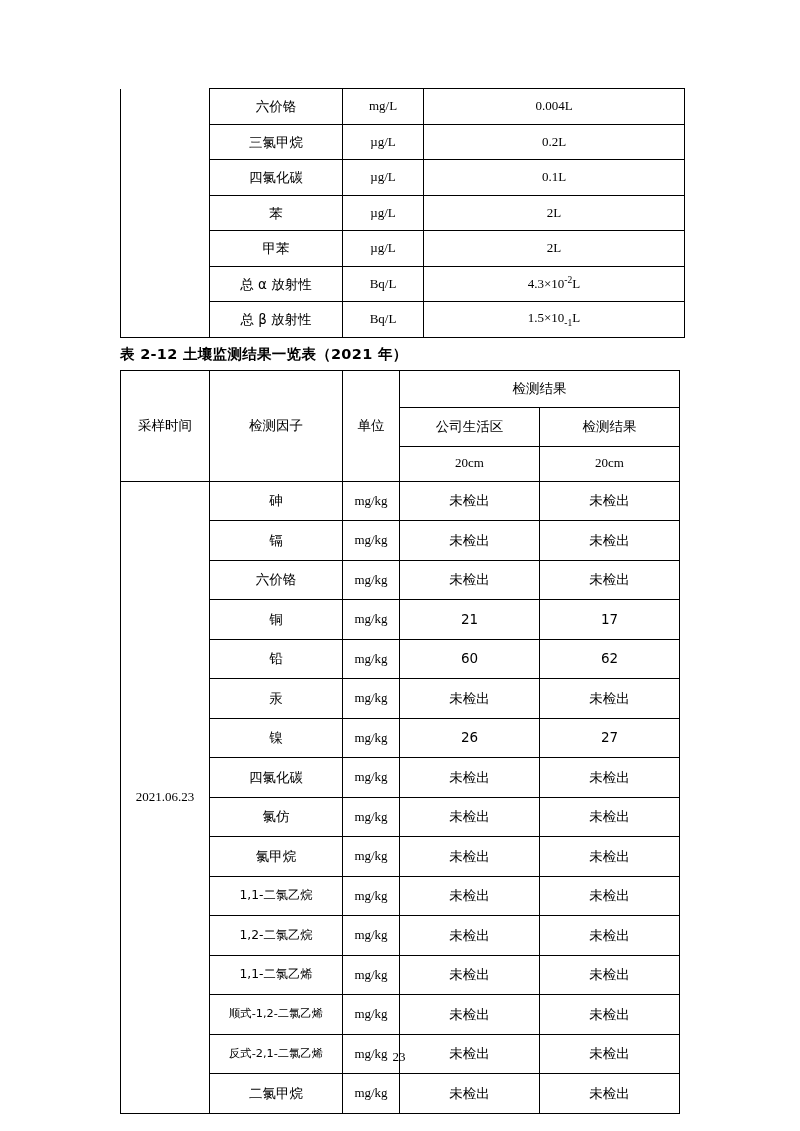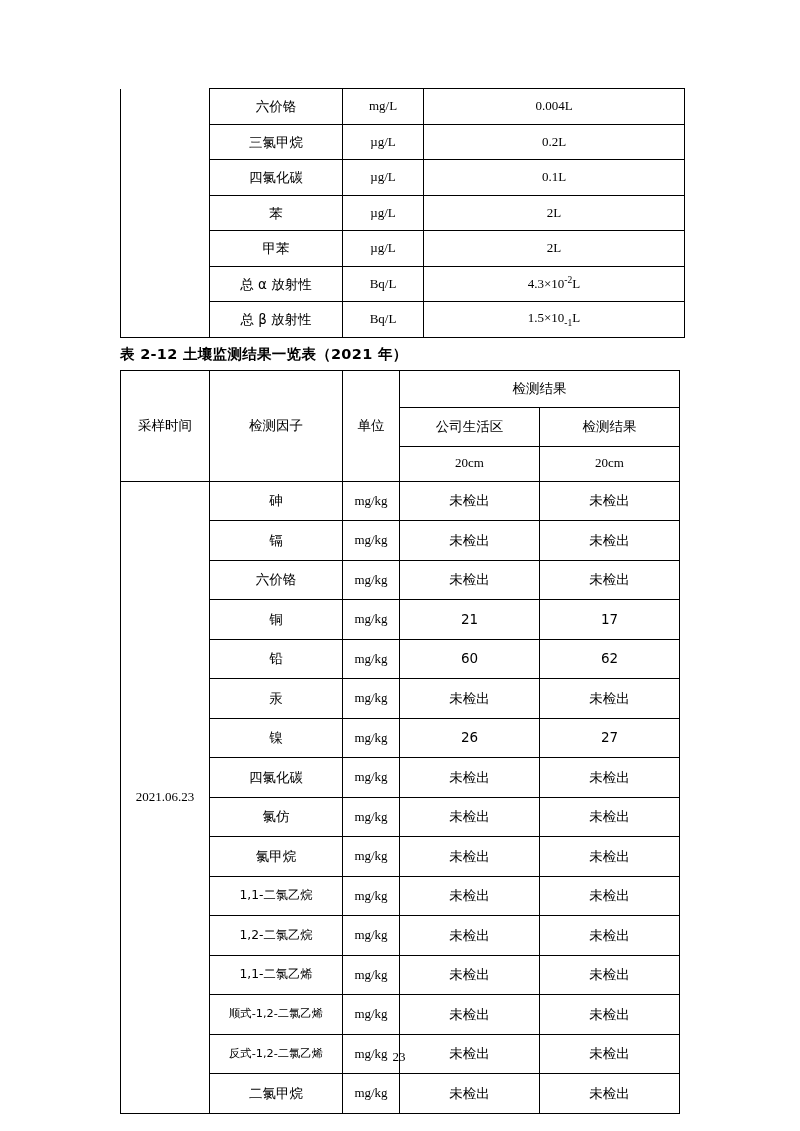--- a/index.html
+++ b/index.html
@@ -240,21 +240,21 @@
             <td class="col-res cn">未检出</td>
             <td class="col-res cn">未检出</td>
           </tr>
           <tr>
             <td class="col-factor cn factor-xsmall">顺式-1,2-二氯乙烯</td>
             <td class="col-unit num">mg/kg</td>
             <td class="col-res cn">未检出</td>
             <td class="col-res cn">未检出</td>
           </tr>
           <tr>
-            <td class="col-factor cn factor-xsmall">反式-1,2-二氯乙烯</td>
+            <td class="col-factor cn factor-xsmall">反式-2,1-二氯乙烯</td>
             <td class="col-unit num">mg/kg</td>
             <td class="col-res cn">未检出</td>
             <td class="col-res cn">未检出</td>
           </tr>
           <tr>
             <td class="col-factor cn">二氯甲烷</td>
             <td class="col-unit num">mg/kg</td>
             <td class="col-res cn">未检出</td>
             <td class="col-res cn">未检出</td>
           </tr>

